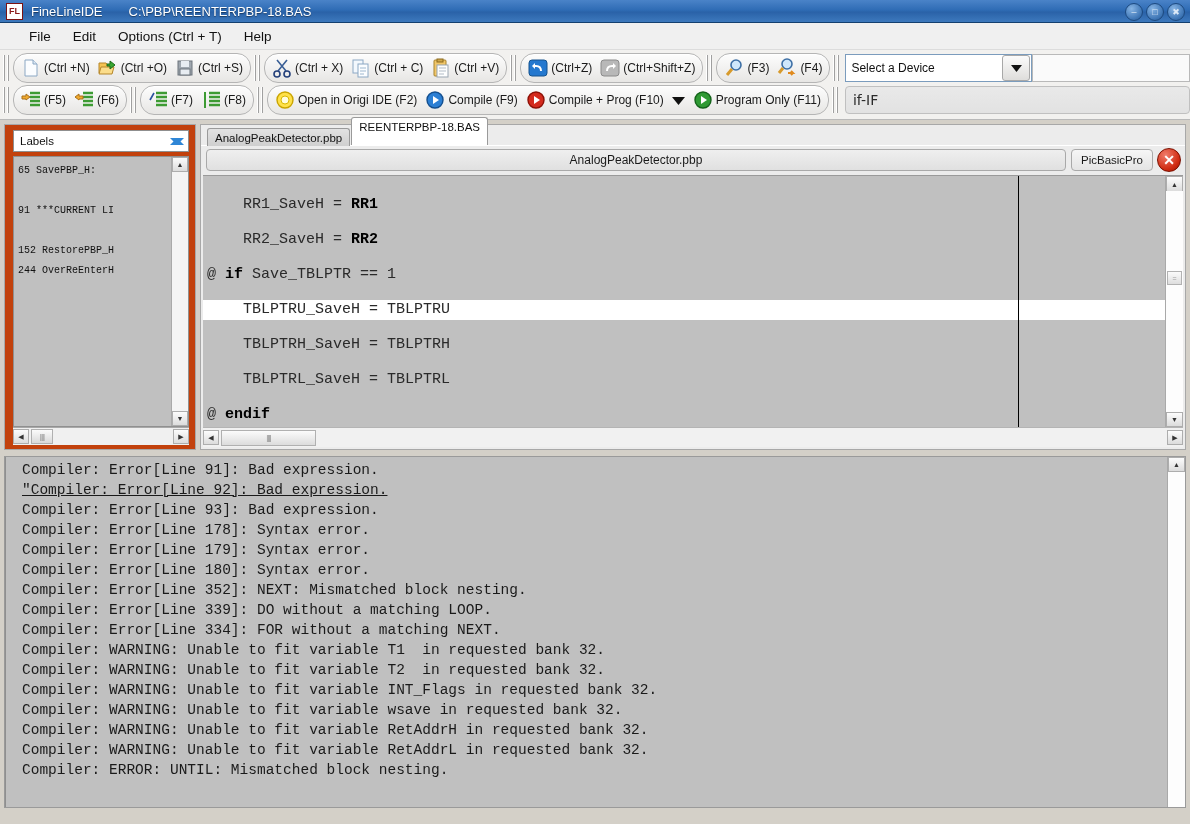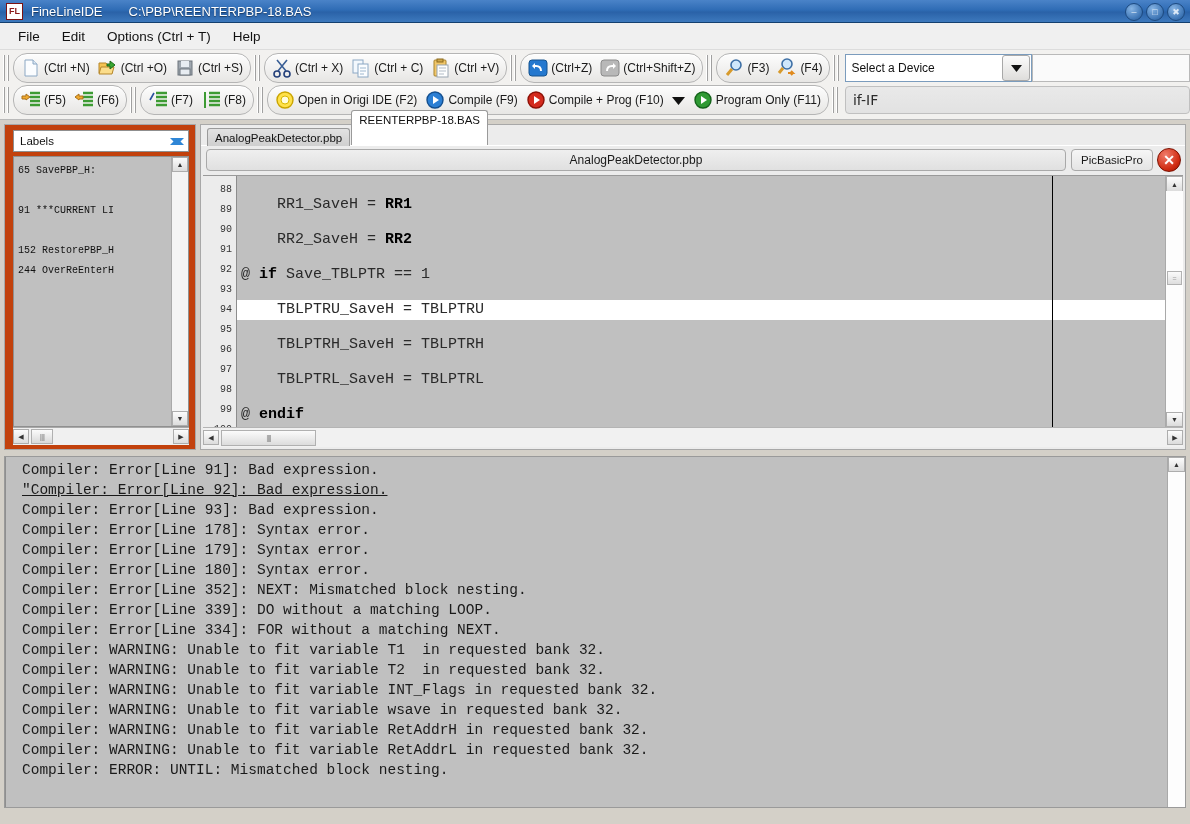--- a/index.html
+++ b/index.html
@@ -45,21 +45,21 @@
     border: 1px solid #1d4madeup;
     border: 1px solid #1d4a80;
     color: #dce9f7; font-size: 9px;
     display: flex; align-items: center; justify-content: center;
     line-height: 1;
   }
   
   #menubar {
     height: 26px; background: #f0f0f0;
     display: flex; align-items: center;
-    padding-left: 8px;
+    padding-left: 19px;
     border-bottom: 1px solid #dcdcdc;
   }
   .menu-item {
     font-size: 13.5px; color: #111;
     padding: 3px 10px; margin-right: 2px;
     white-space: nowrap;
   }
   
   #toolbars {
     background: #f2f1ef;
@@ -211,21 +211,21 @@
     font-size: 11.5px; color: #111;
     padding: 3px 7px 2px 7px;
     border: 1px solid #9a9a9a;
     border-bottom: none;
     background: linear-gradient(to bottom,#e2e2e2,#cfcfcf);
     margin-right: 1px; border-radius: 3px 3px 0 0;
     position: relative; top: 1px;
   }
   .tab.active {
     background: #fff; top: 0;
-    padding-bottom: 19px; z-index: 2;
+    padding-bottom: 12px; z-index: 2;
   }
   #filebar {
     display: flex; align-items: center;
     height: 24px; padding: 2px 3px 3px 5px;
     background: #ececec;
     border-top: 1px solid #fff;
   }
   #filebar-main {
     flex: 1; height: 20px;
     border: 1px solid #a9a9a9; border-radius: 4px;
@@ -578,35 +578,20 @@
     <div id="tabstrip">
       <div class="tab">AnalogPeakDetector.pbp</div>
       <div class="tab active">REENTERPBP-18.BAS</div>
     </div>
     <div id="filebar">
       <div id="filebar-main">AnalogPeakDetector.pbp</div>
       <div id="filebar-lang">PicBasicPro</div>
       <div id="close-doc">✕</div>
     </div>
     <div id="code-area">
-      <div id="gutter">
-          <div class="gl">88</div>
-          <div class="gl">89</div>
-          <div class="gl">90</div>
-          <div class="gl">91</div>
-          <div class="gl">92</div>
-          <div class="gl">93</div>
-          <div class="gl">94</div>
-          <div class="gl">95</div>
-          <div class="gl">96</div>
-          <div class="gl">97</div>
-          <div class="gl">98</div>
-          <div class="gl">99</div>
-          <div class="gl">100</div>
-        </div>
       <div id="code-scroll">
         <div id="code-lines"><div class="cl"><span>    RR1_SaveH = </span><span class="kw">RR1</span></div><div class="cl"><span>    RR2_SaveH = </span><span class="kw">RR2</span></div><div class="cl"><span>@ </span><span class="kw">if</span><span> Save_TBLPTR == 1</span></div><div class="cl cur"><span>    TBLPTRU_SaveH = TBLPTRU</span></div><div class="cl"><span>    TBLPTRH_SaveH = TBLPTRH</span></div><div class="cl"><span>    TBLPTRL_SaveH = TBLPTRL</span></div><div class="cl"><span>@ </span><span class="kw">endif</span></div><div class="cl"><span>    </span><span class="kw">ASM</span></div><div class="cl"><span>        ifdef </span><span class="kw">RS1</span></div><div class="cl"><span>            MOVE?BB    </span><span class="kw">RS1, _RS1_SaveH</span></div><div class="cl"><span>        </span><span class="kw">endif</span></div><div class="cl"><span>        ifdef </span><span class="kw">RS2</span></div><div class="cl"><span>            MOVE?BB    </span><span class="kw">RS2, _RS2_SaveH</span></div></div>
         <div id="margin-line"></div>
       </div>
       <div class="v-scroll">
         <div class="sb-arrow" style="border-bottom:none">▲</div>
         <div class="vs-thumb" style="top:95px;height:14px">=</div>
         <div style="flex:1"></div>
         <div class="sb-arrow">▼</div>
       </div>

